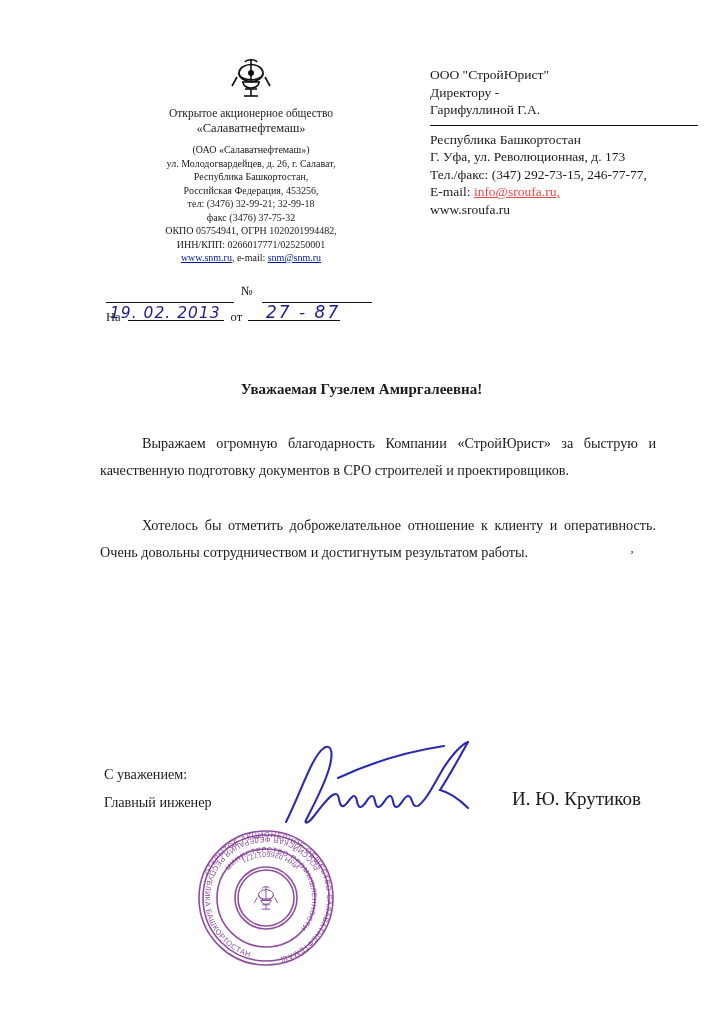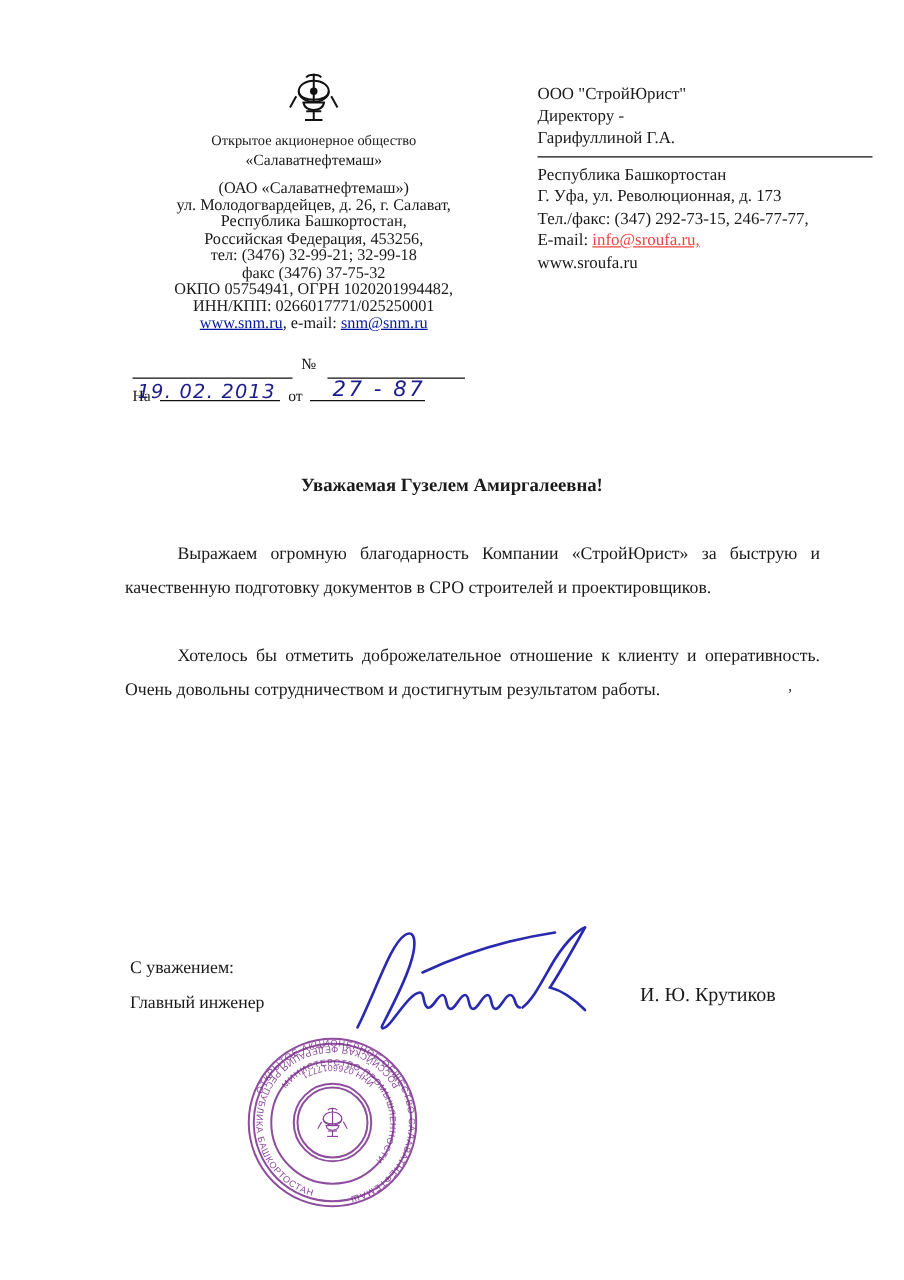--- a/index.html
+++ b/index.html
@@ -52,21 +52,21 @@
     line-height: 14px;
     margin-bottom: 1px;
   }
   .org-title-2 {
     font-size: 12.5px;
     line-height: 15px;
     margin-bottom: 7px;
   }
 
   .org-addr {
-    font-size: 13px;
+    font-size: 10px;
     line-height: 13.5px;
   }
   .org-addr div { white-space: nowrap; }
   .org-addr a {
     color: #00189c;
     text-decoration: underline;
   }
 
   
   .dateline {
@@ -179,21 +179,21 @@
     left: 84px;
     top: 760px;
     font-size: 14.2px;
     line-height: 28px;
     margin-left: 20px;
   }
   .sig-right {
     position: absolute;
     left: 512px;
     top: 788px;
-    font-size: 16px;
+    font-size: 19px;
   }
 
   .signature {
     position: absolute;
     left: 272px;
     top: 738px;
     width: 220px;
     height: 96px;
     pointer-events: none;
   }

